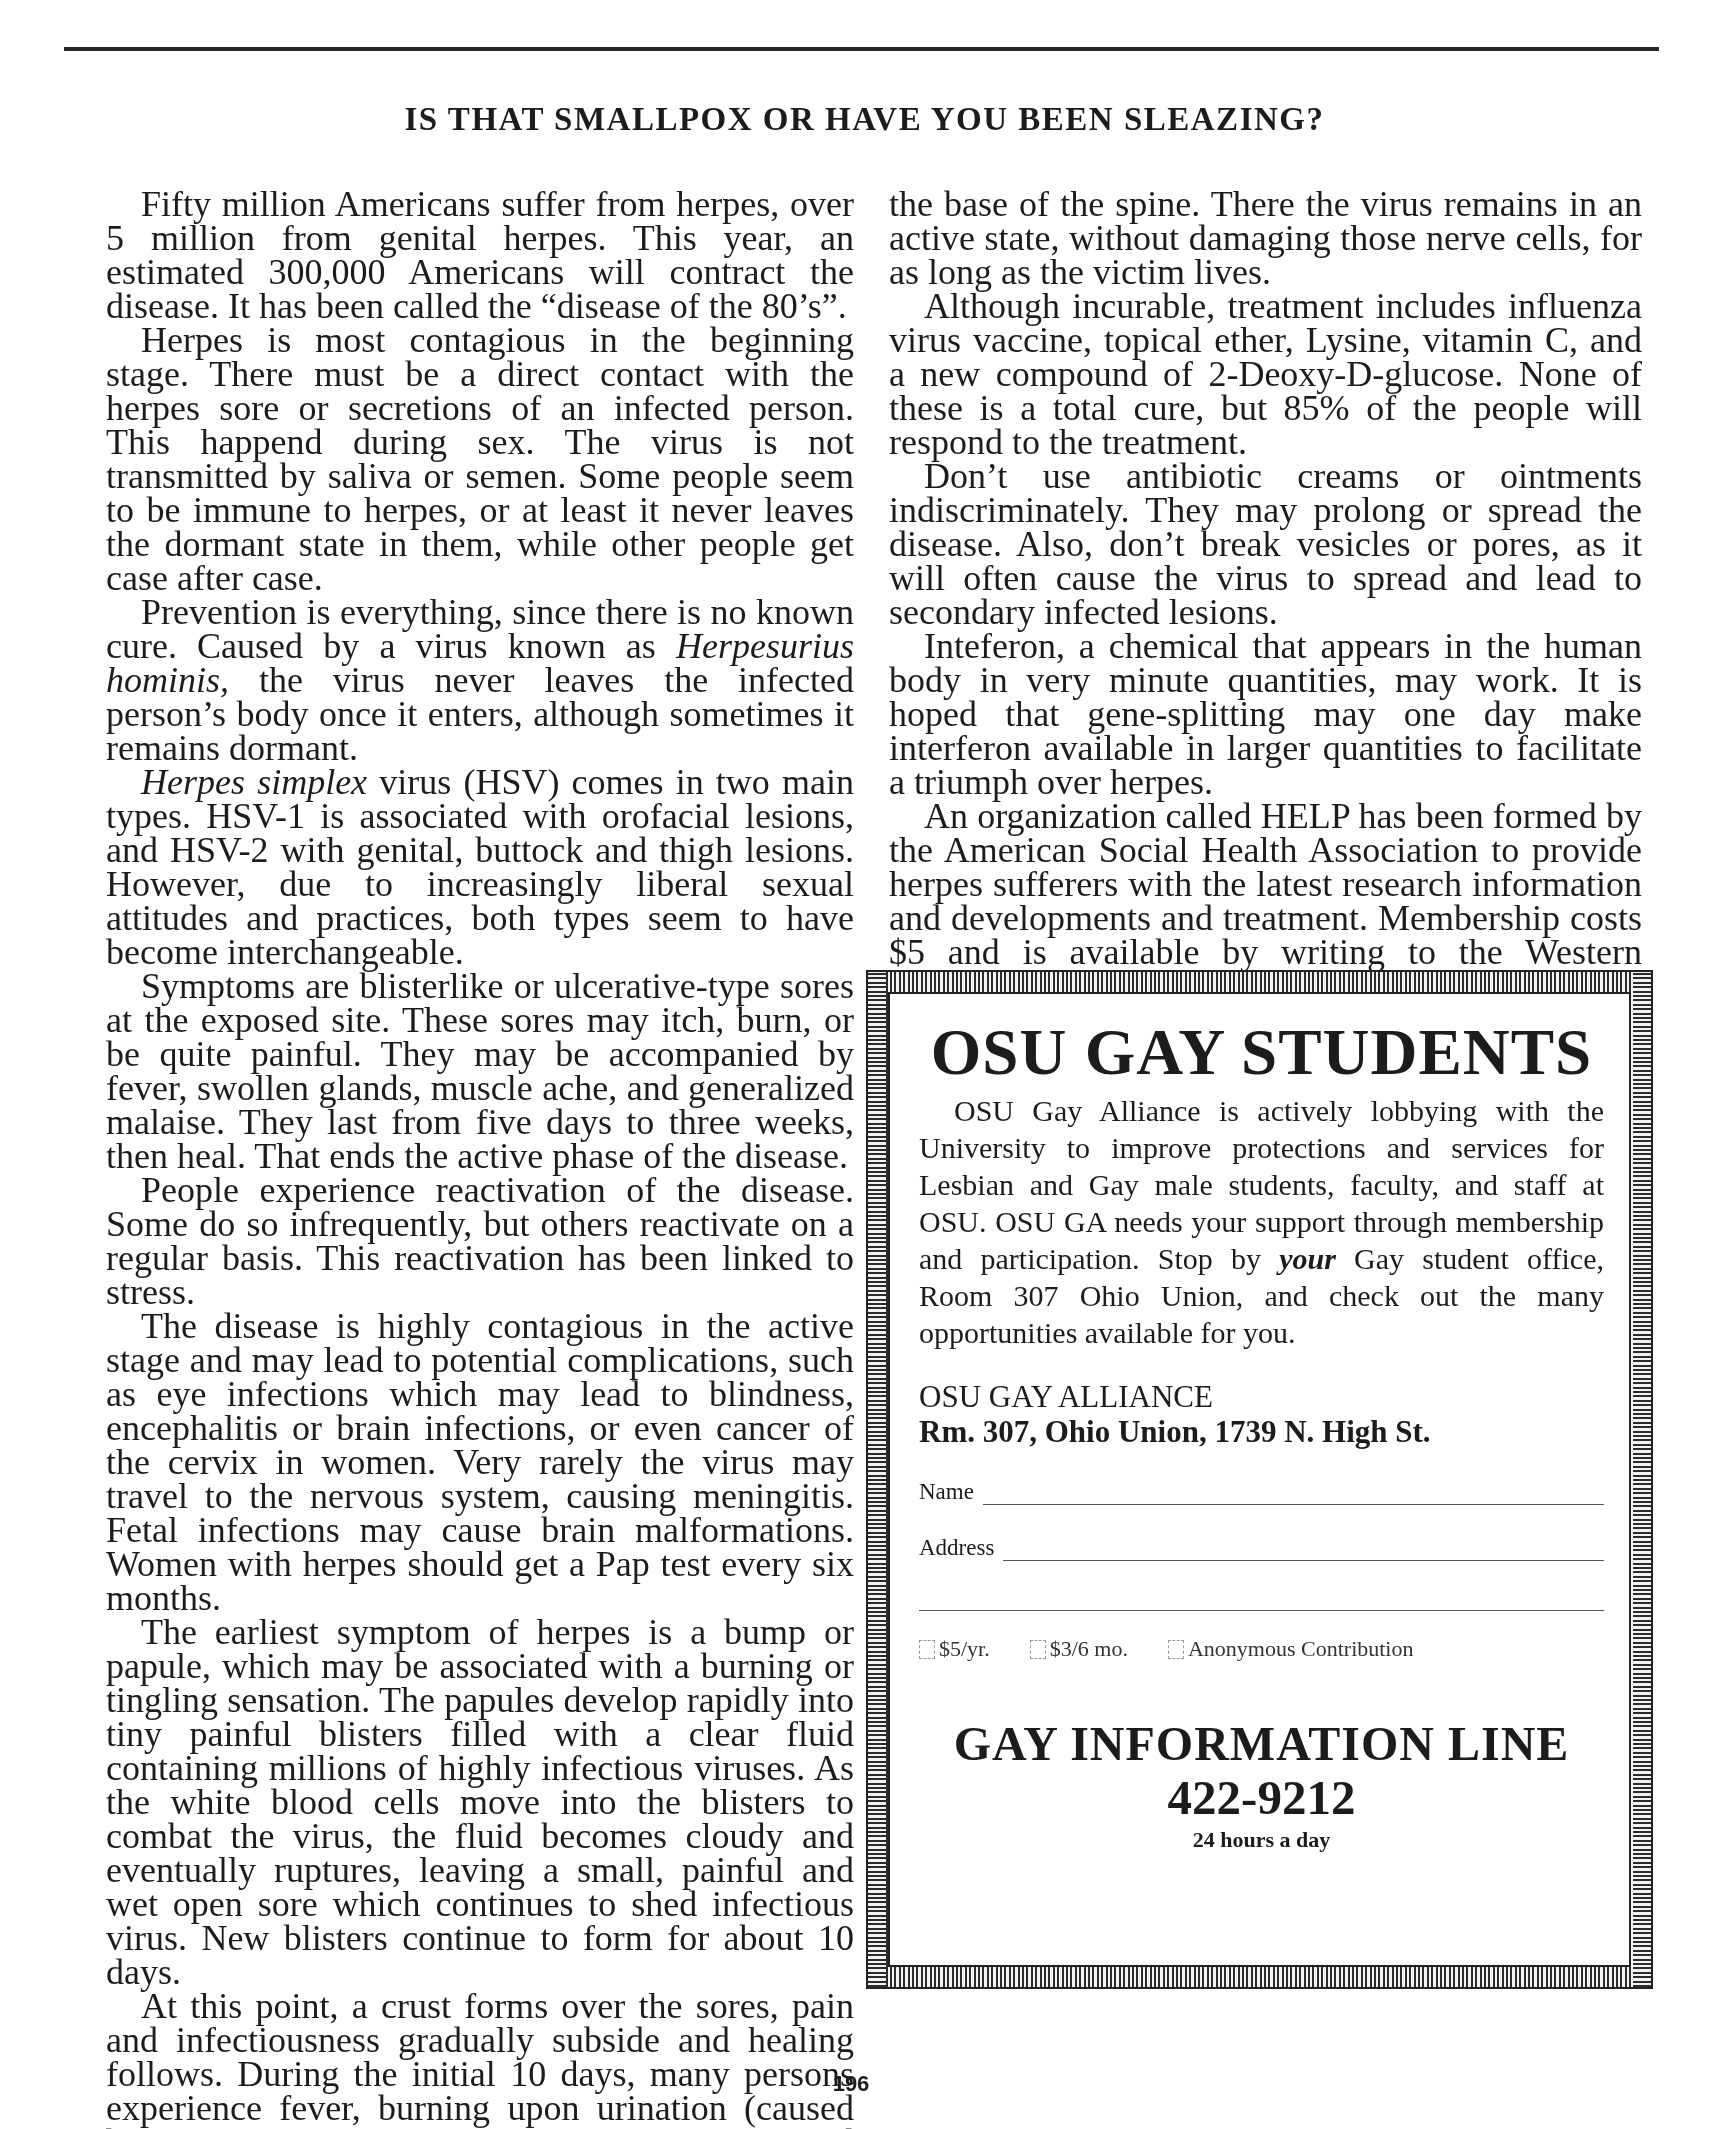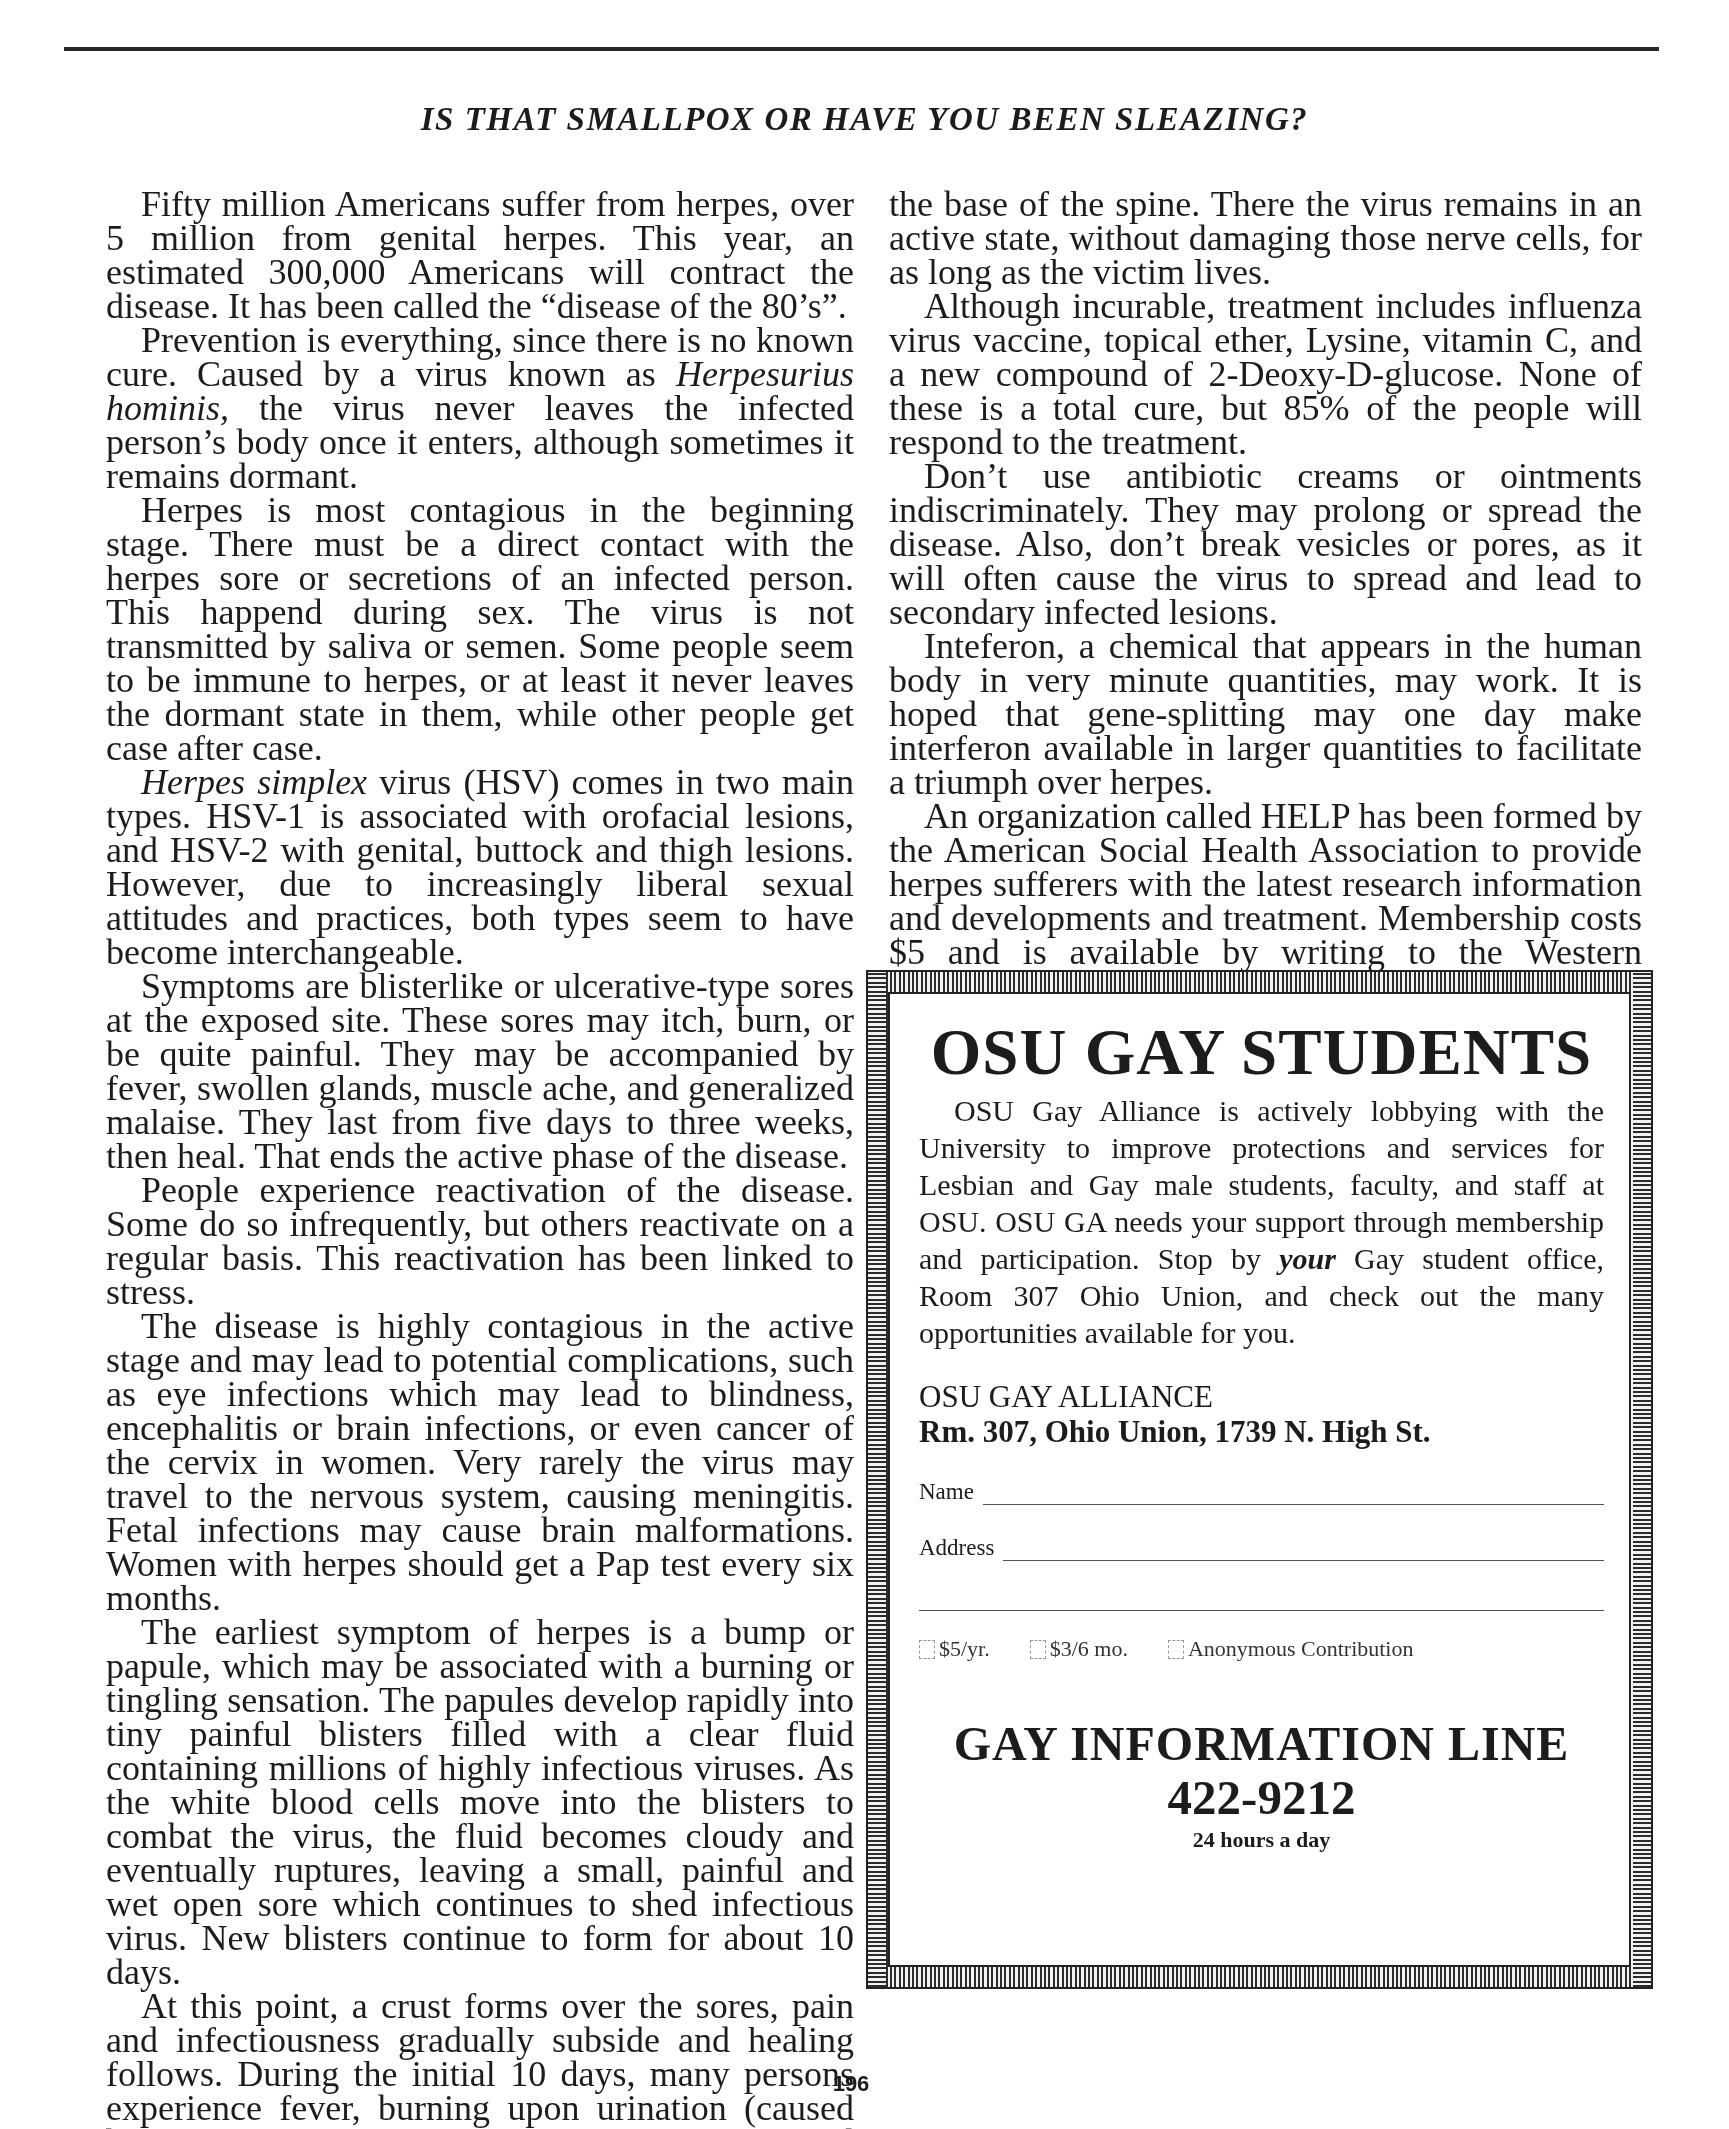--- a/index.html
+++ b/index.html
@@ -1,20 +1,20 @@
 <!DOCTYPE html>
 <html style="font-size:8px"><head>
 <meta charset="utf-8">
 <style>
   html, body { margin: 0; padding: 0; background: #ffffff; }
   body { width: 1729px; height: 2129px; position: relative; overflow: hidden; color: #1c1c1c;
          font-family: "Liberation Serif", "DejaVu Serif", serif; }
   .top-rule { position: absolute; left: 64px; top: 47px; width: 1595px; height: 4px; background: #2a2a2a; }
   .headline { position: absolute; left: 0; top: 101px; width: 1729px; text-align: center;
-              font-size: 33px; font-weight: bold; letter-spacing: 1.5px; font-style: italic; }
+              font-size: 33px; font-weight: bold; letter-spacing: 1.5px; }
   .col { position: absolute; font-size: 36px; line-height: 34px; text-align: justify; }
   .col p { margin: 0; text-indent: 35px; }
   .col p.noindent { text-indent: 0; }
   .col-left { left: 106px; top: 187px; width: 748px; }
   .col-right { left: 889px; top: 187px; width: 753px; }
   .col-left p.gap { }
   em { font-style: italic; }
 
   .ad { position: absolute; left: 866px; top: 970px; width: 787px; height: 1019px;
         border: 2px solid #222; box-sizing: border-box;
@@ -44,22 +44,22 @@
               font-family: "Liberation Sans", "DejaVu Sans", sans-serif; font-weight: bold; font-size: 22px; }
 </style>
 </head>
 <body>
 
 <div class="top-rule"></div>
 <div class="headline">IS THAT SMALLPOX OR  HAVE YOU BEEN SLEAZING?</div>
 
 <div class="col col-left">
   <p>Fifty million Americans suffer from herpes, over 5 million from genital herpes. This year, an estimated 300,000 Americans will contract the disease. It has been called the “disease of the 80’s”.</p>
+  <p>Herpes is most contagious in the beginning stage. There must be a direct contact with the herpes sore or secretions of an infected person. This happend during sex. The virus is not transmitted by saliva or semen. Some people seem to be immune to herpes, or at least it never leaves the dormant state in them, while other people get case after case.</p>
   <p><span>Prevention is everything, since there is no known cure. Caused by a virus known as </span><em>Herpesurius hominis,</em><span> the virus never leaves the infected person’s body once it enters, although sometimes it remains dormant.</span></p>
-  <p>Herpes is most contagious in the beginning stage. There must be a direct contact with the herpes sore or secretions of an infected person. This happend during sex. The virus is not transmitted by saliva or semen. Some people seem to be immune to herpes, or at least it never leaves the dormant state in them, while other people get case after case.</p>
   <p><em>Herpes simplex</em><span> virus (HSV) comes in two main types. HSV-1 is associated with orofacial lesions, and HSV-2 with genital, buttock and thigh lesions. However, due to increasingly liberal sexual attitudes and practices, both types seem to have become interchangeable.</span></p>
   <p>Symptoms are blisterlike or ulcerative-type sores at the exposed site. These sores may itch, burn, or be quite painful. They may be accompanied by fever, swollen glands, muscle ache, and generalized malaise. They last from five days to three weeks, then heal. That ends the active phase of the disease.</p>
   <p>People experience reactivation of the disease. Some do so infrequently, but others reactivate on a regular basis. This reactivation has been linked to stress.</p>
   <p>The disease is highly contagious in the active stage and may lead to potential complications, such as eye infections which may lead to blindness, encephalitis or brain infections, or even cancer of the cervix in women. Very rarely the virus may travel to the nervous system, causing meningitis. Fetal infections may cause brain malformations. Women with herpes should get a Pap test every six months.</p>
   <p>The earliest symptom of herpes is a bump or papule, which may be associated with a burning or tingling sensation. The papules develop rapidly into tiny painful blisters filled with a clear fluid containing millions of highly infectious viruses. As the white blood cells move into the blisters to combat the virus, the fluid becomes cloudy and eventually ruptures, leaving a small, painful and wet open sore which continues to shed infectious virus. New blisters continue to form for about 10 days.</p>
   <p class="gap">At this point, a crust forms over the sores, pain and infectiousness gradually subside and healing follows. During the initial 10 days, many persons experience fever, burning upon urination (caused by the virus growing in the urinary tract) and painful swelling of lymph glands in the groin.</p>
   <p>After the first episode of HSV-2, it travels up the nerves from the affected area to the bundle of nerves which are at</p>
 </div>
 
 <div class="col col-right">

